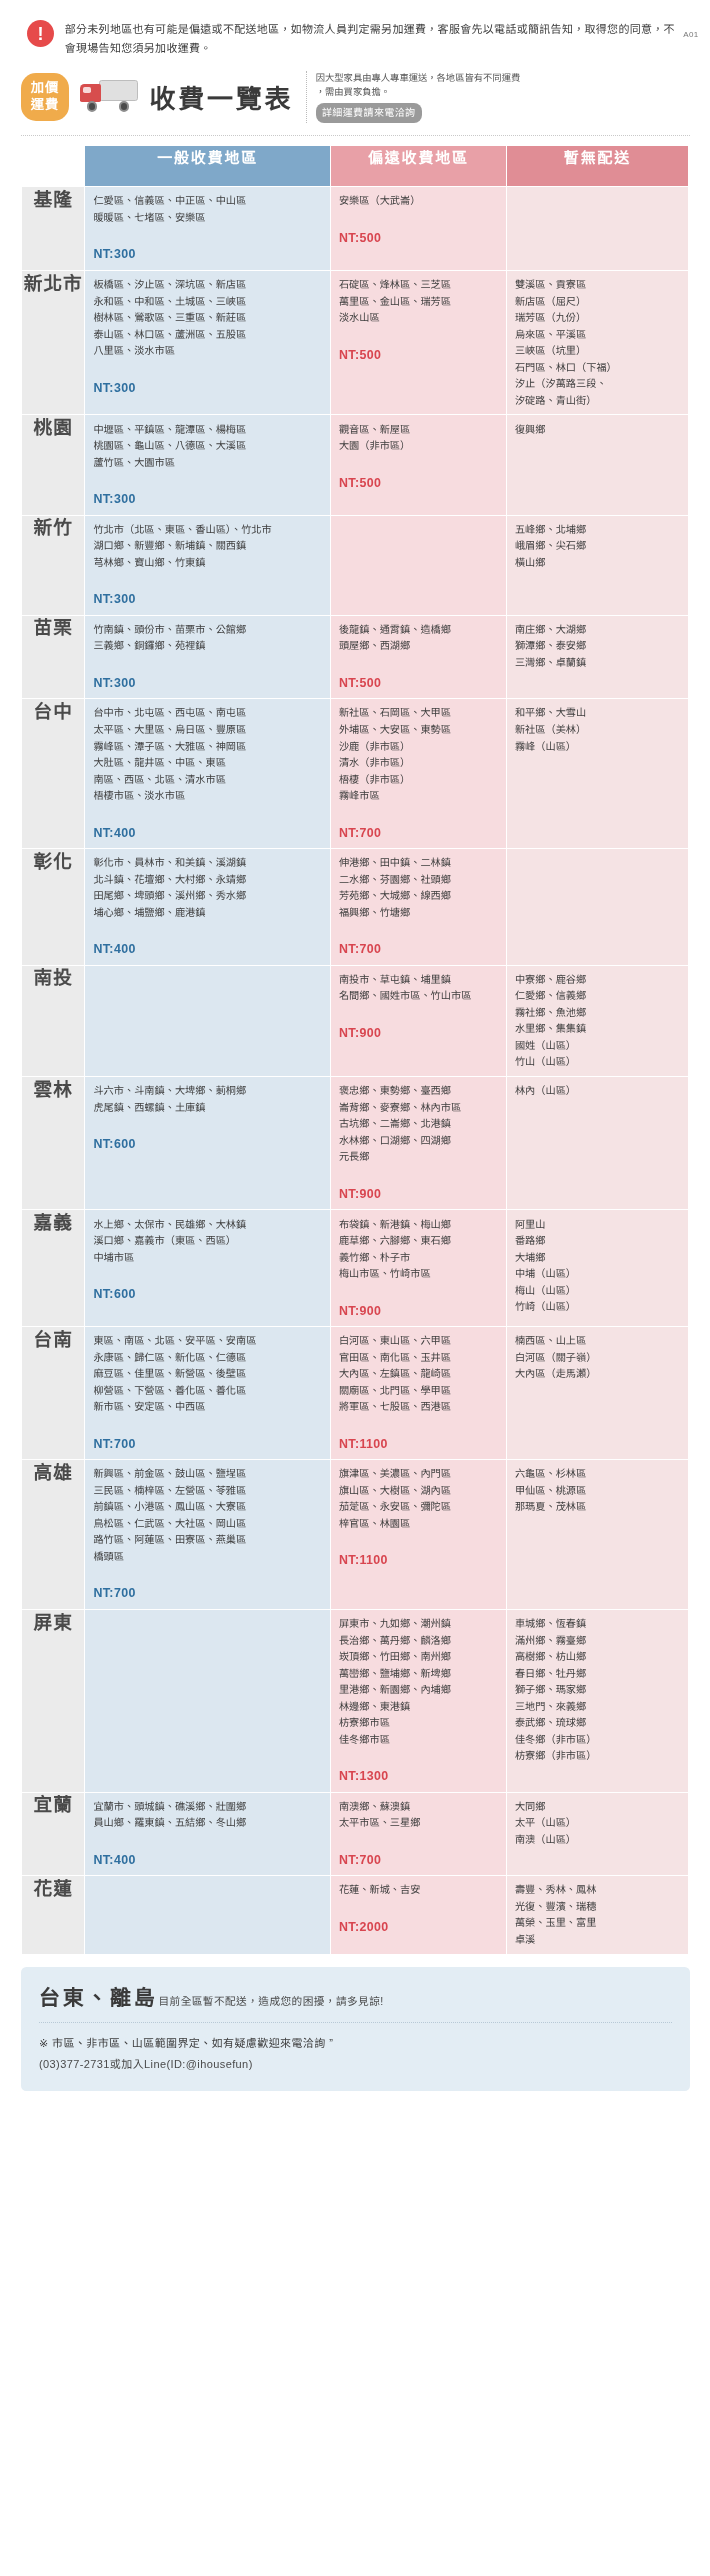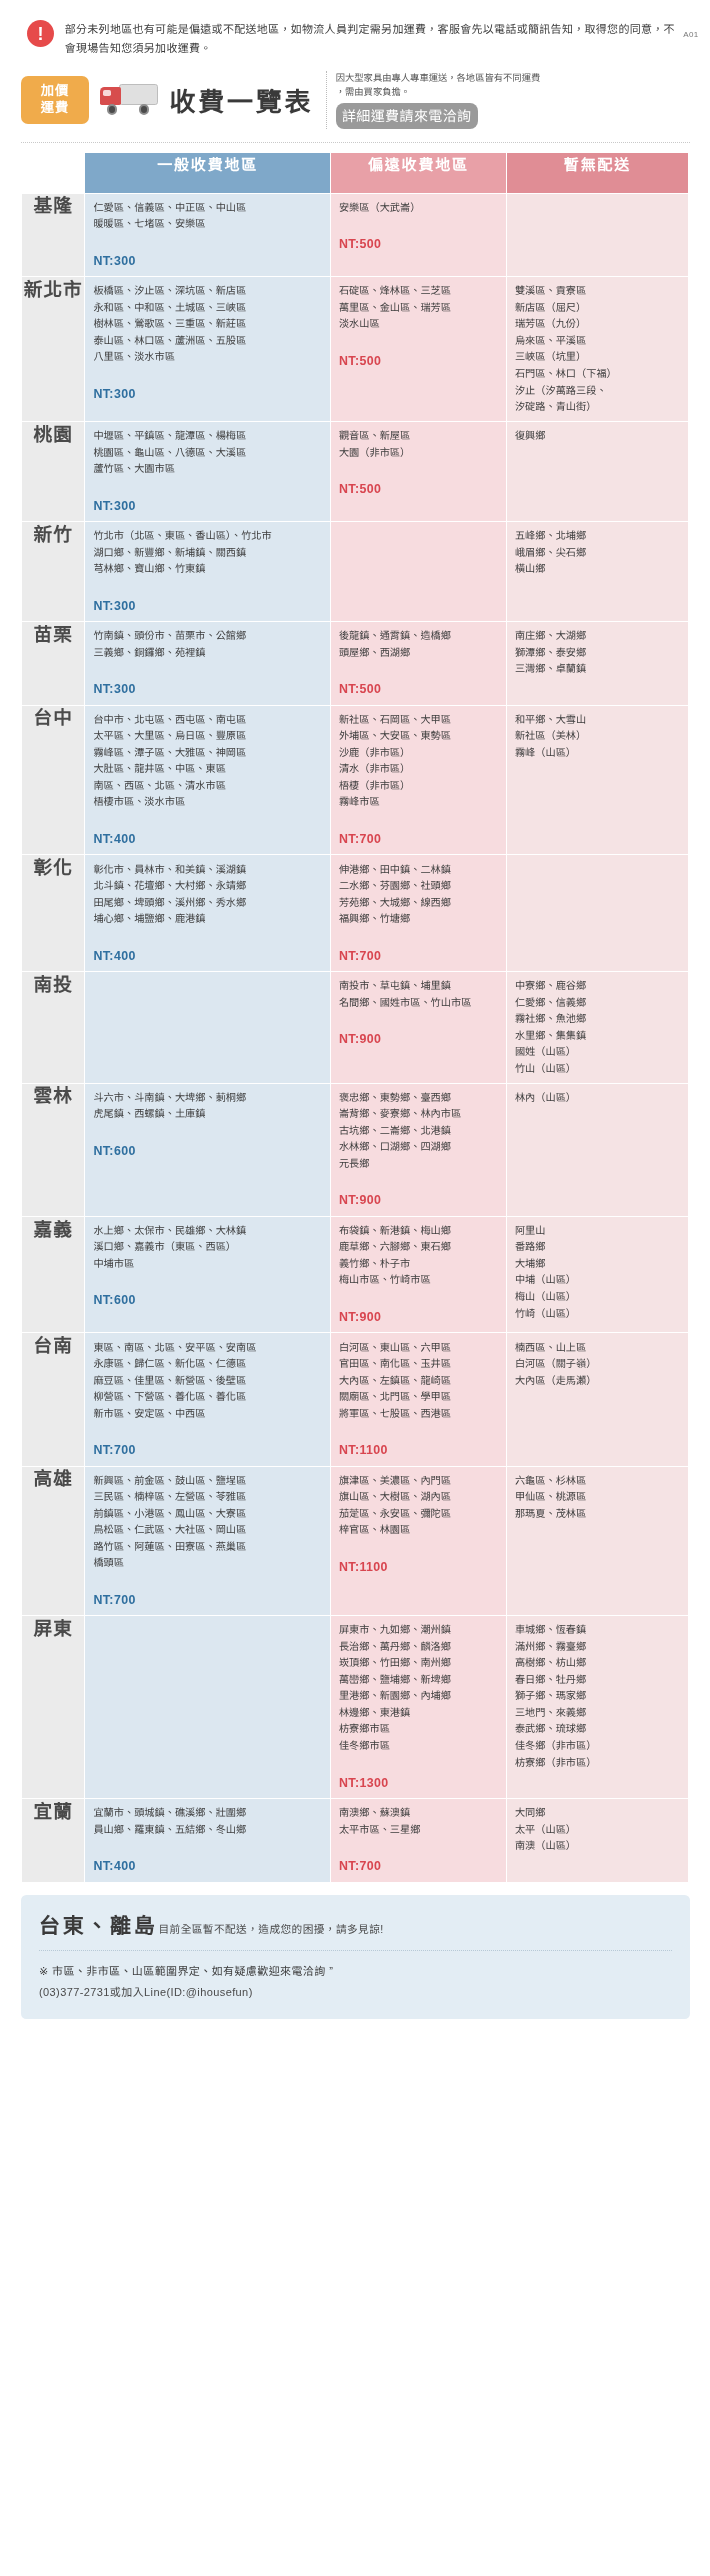--- a/index.html
+++ b/index.html
@@ -54,22 +54,22 @@
   
   .header-band {
     margin: 9px 21px 3.6px 21px;
     display: flex;
     align-items: center;
     gap: 9px;
     padding: 3.6px 0 9px 0;
   }
   .badge-surcharge {
     flex: 0 0 auto;
-    width: 68px; height: 48px;
-    border-radius: 7px;
+    width: 48px; height: 48px;
+    border-radius: 15px;
     background: #f0ab4b;
     color: #fff;
     display: flex; flex-direction: column;
     align-items: center; justify-content: center;
     font-size: 13.3px; font-weight: bold;
     line-height: 1.25;
     letter-spacing: 0.9px;
   }
   .truck {
     flex: 0 0 auto;
@@ -119,21 +119,21 @@
     color: #555;
     border-left: 0.9px dotted #bbb;
     padding-left: 9px;
     margin-left: 3.6px;
   }
   .title-note .pill {
     display: inline-block;
     margin-top: 2.7px;
     background: #9a9a9a;
     color: #fff;
-    font-size: 14px;
+    font-size: 10px;
     border-radius: 8px;
     padding: 1.8px 6.2px;
     letter-spacing: 0.4px;
   }
   .dotted-rule {
     margin: 0 21px;
     border-top: 1.8px dotted #c9c9c9;
     height: 0;
   }
 
@@ -553,20 +553,34 @@
             <div class="lines">南澳鄉、蘇澳鎮
 太平市區、三星鄉</div>
             <span class="price red">NT:700</span>
           </td>
           <td class="cell none">
             <div class="lines">大同鄉
 太平（山區）
 南澳（山區）</div>
           </td>
         </tr>
+        <tr>
+          <td class="region">花蓮</td>
+          <td class="cell normal empty-normal"></td>
+          <td class="cell remote">
+            <div class="lines">花蓮、新城、吉安</div>
+            <span class="price red">NT:2000</span>
+          </td>
+          <td class="cell none">
+            <div class="lines">壽豐、秀林、鳳林
+光復、豐濱、瑞穗
+萬榮、玉里、富里
+卓溪</div>
+          </td>
+        </tr>
       </tbody>
   </table>
 
   <div class="bottom-box">
     <div class="bottom-row1">
       <div class="bottom-title">台東、離島</div>
       <div class="bottom-sub">目前全區暫不配送，造成您的困擾，請多見諒!</div>
     </div>
     <div class="bottom-row2">
       <div>※ 市區、非市區、山區範圍界定、如有疑慮歡迎來電洽詢 ”</div>

